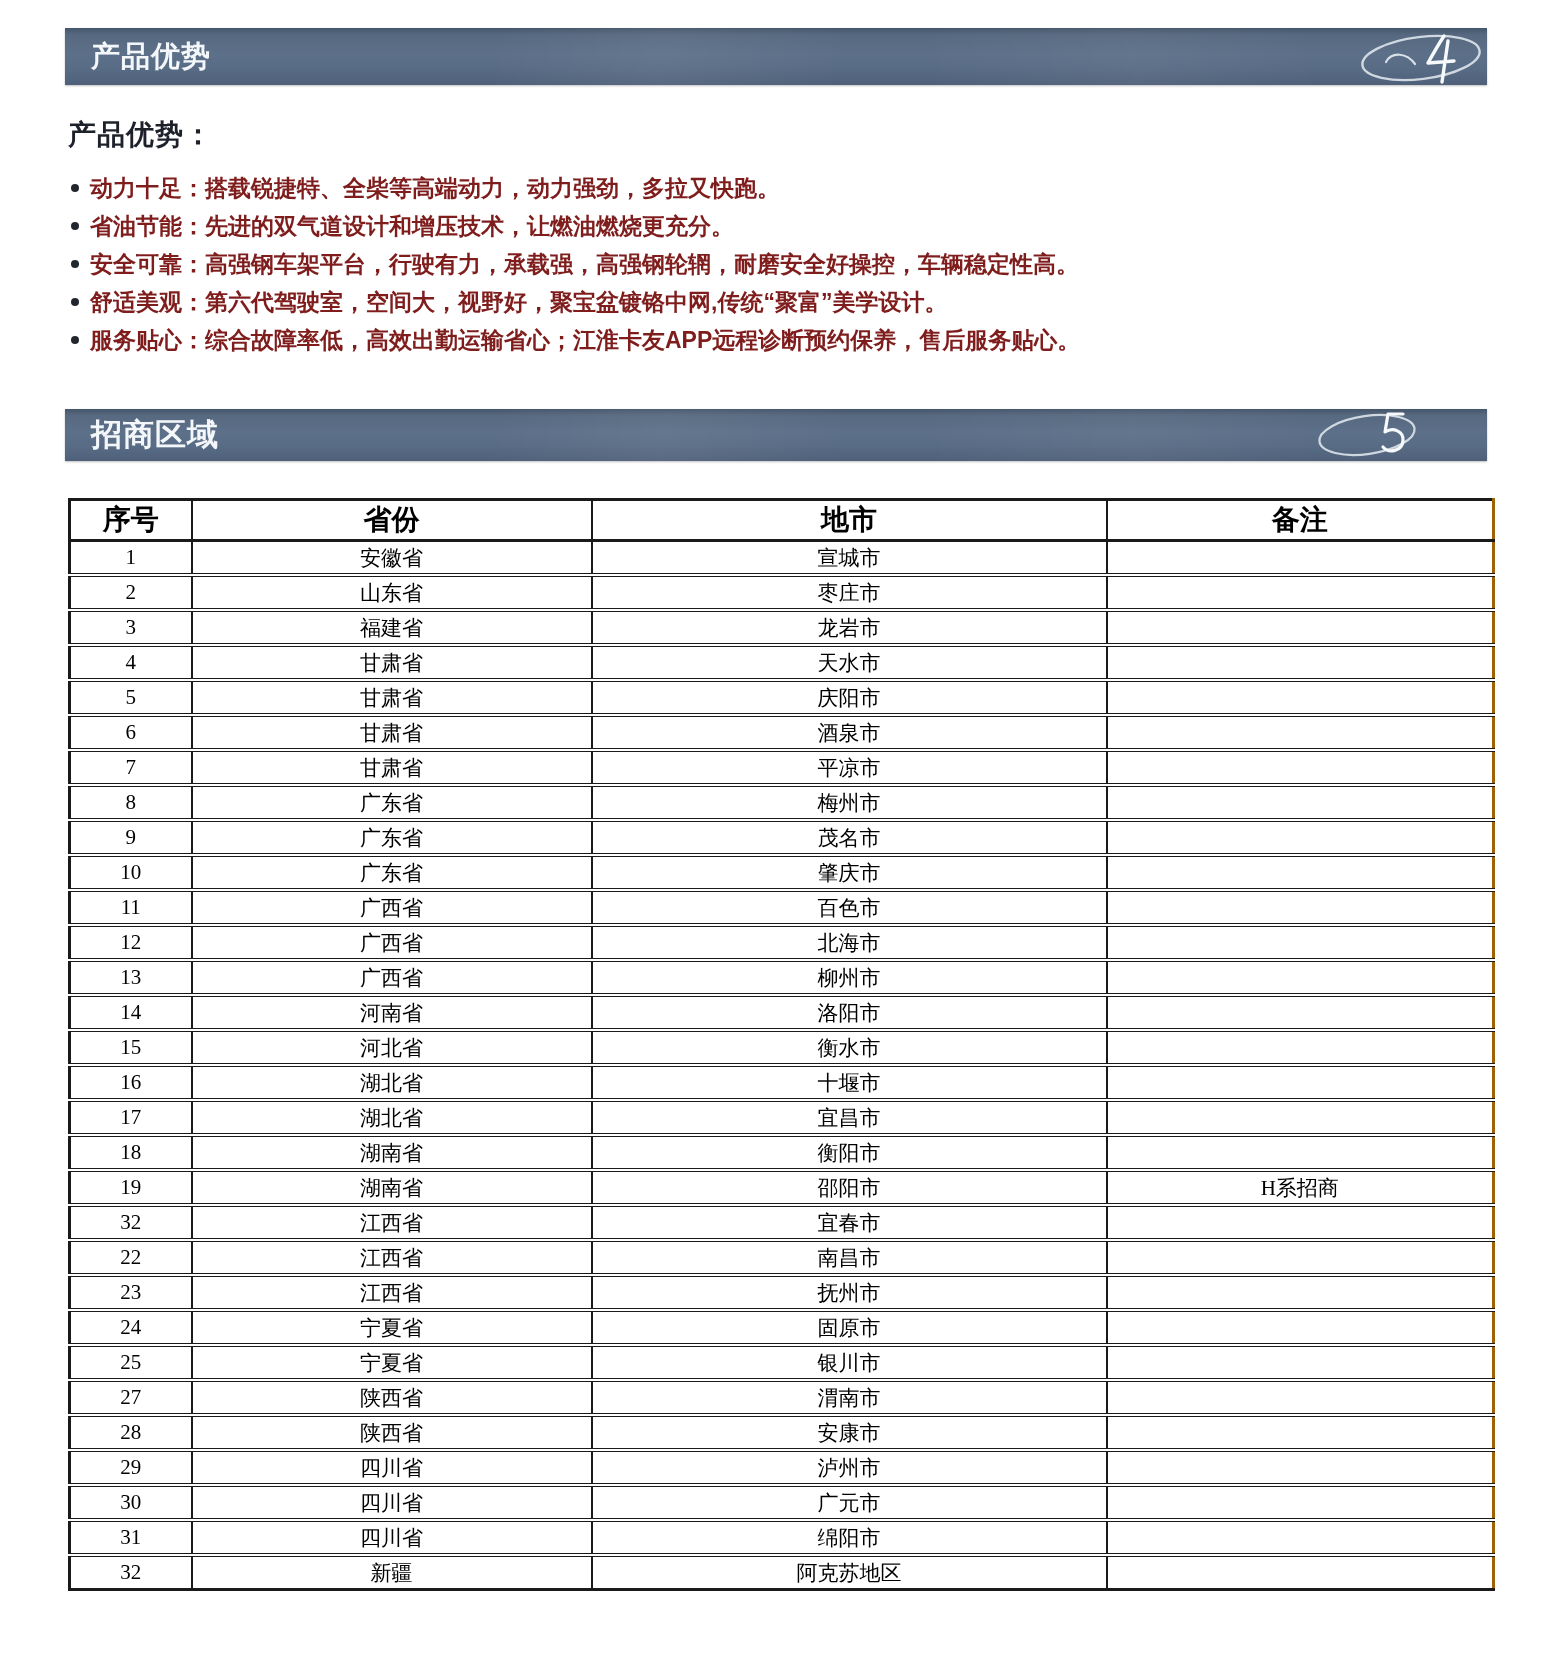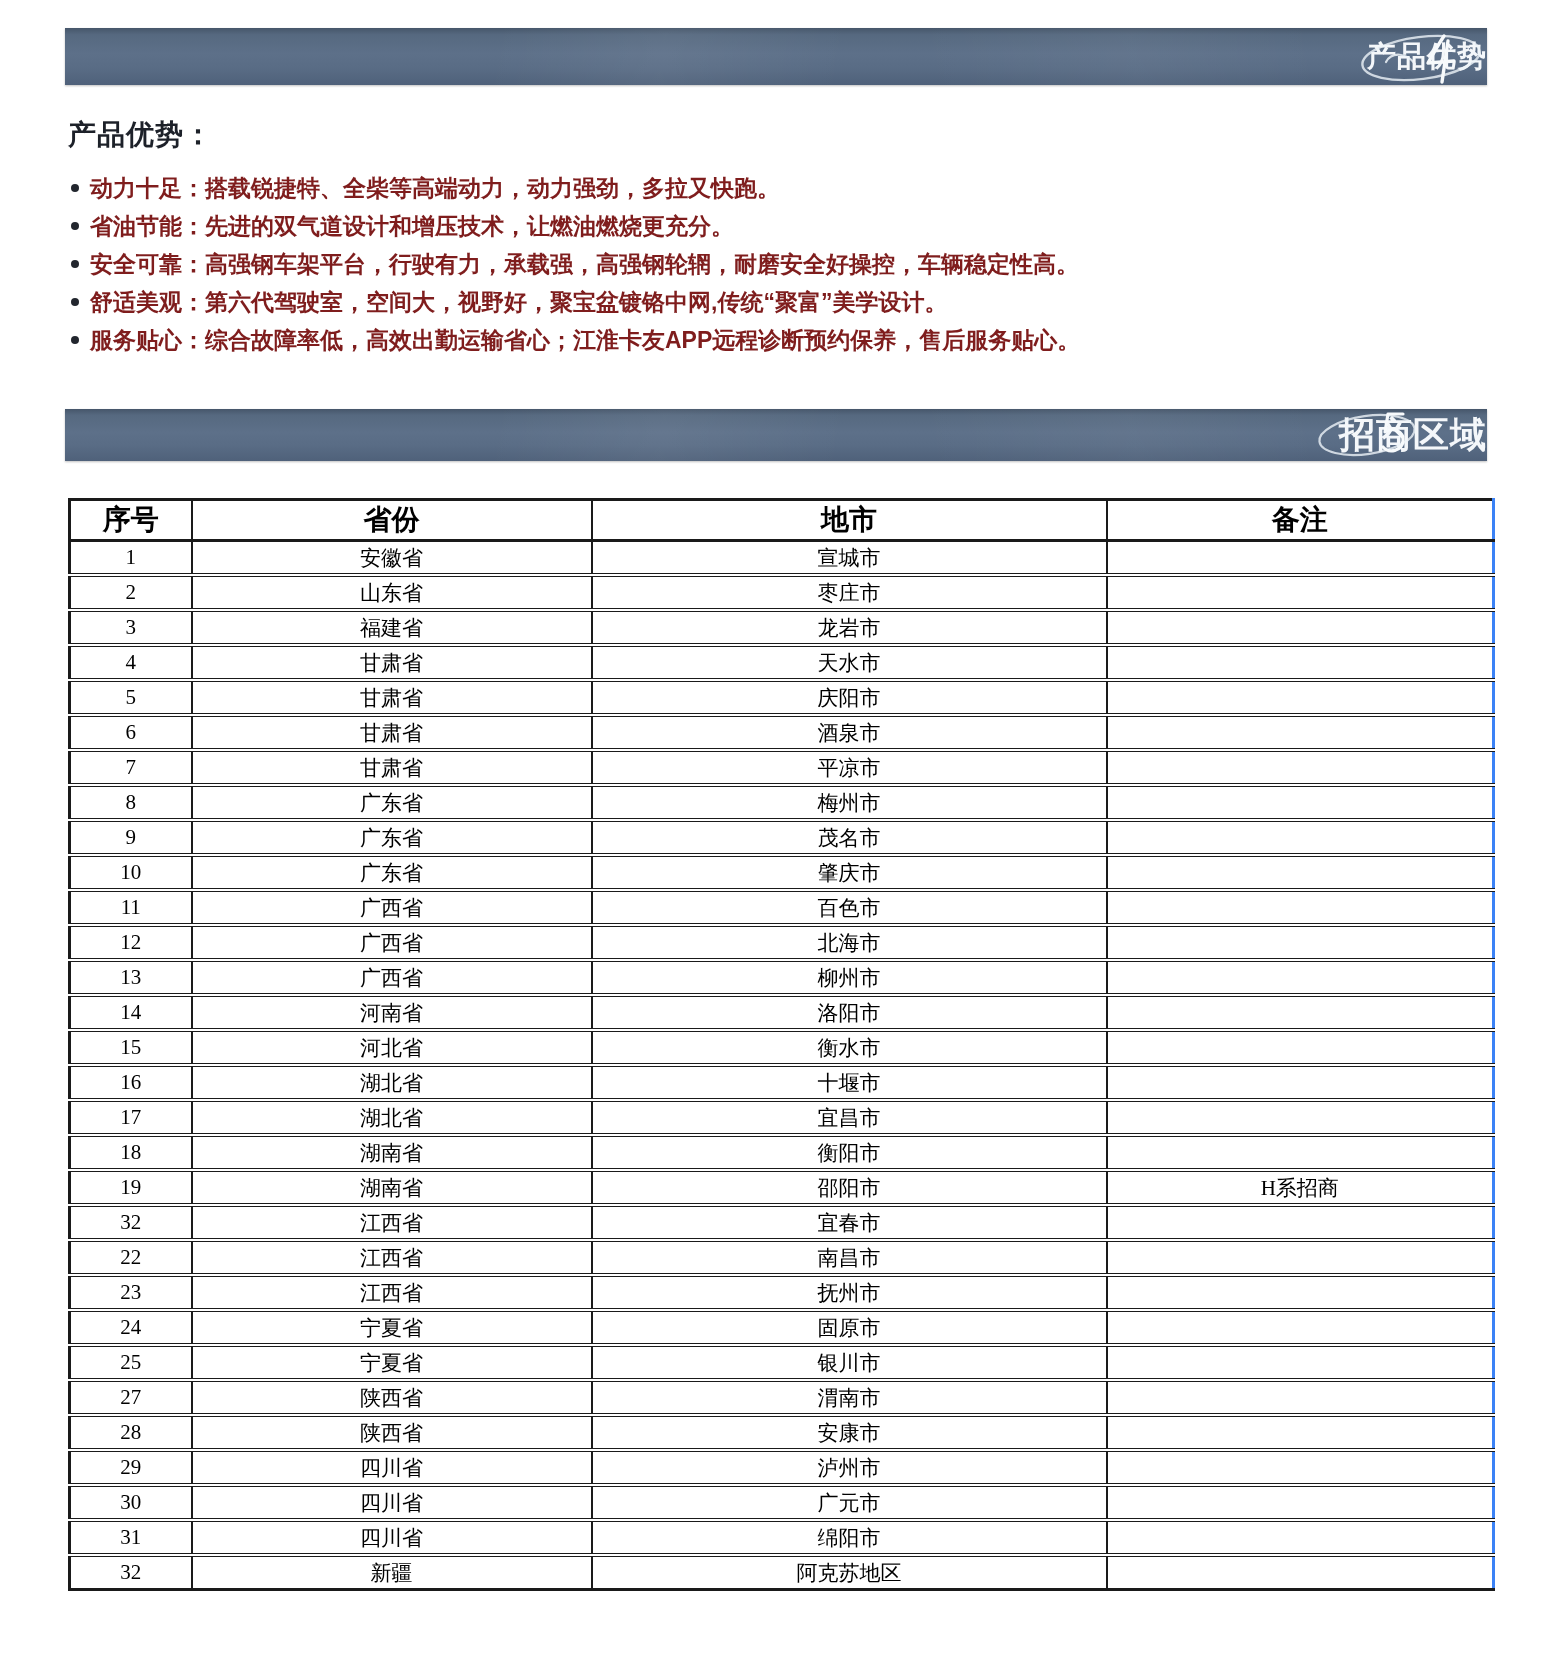--- a/index.html
+++ b/index.html
@@ -12,41 +12,40 @@
     overflow:hidden;
   }
 
   
   .section-bar{
     position:relative;
     margin-left:65px;
     width:1422px;
     background:linear-gradient(180deg,#46566a 0%,#566980 12%,#5d7089 45%,#596c85 70%,#4f617a 100%);
     box-shadow:0 1px 2px rgba(0,0,0,0.25);
-    text-align:right;
   }
   .section-bar::after{ 
     content:"";position:absolute;inset:0;
     background:
       linear-gradient(100deg, rgba(255,255,255,0) 30%, rgba(255,255,255,0.05) 42%, rgba(255,255,255,0) 55%),
       linear-gradient(80deg, rgba(255,255,255,0) 60%, rgba(255,255,255,0.04) 75%, rgba(255,255,255,0) 88%);
     pointer-events:none;
   }
   .bar-1{margin-top:28px;height:57px;}
   .bar-2{margin-top:50px;height:52px;}
   .bar-title{
     position:relative;z-index:2;
     display:inline-block;
     padding-left:26px;
     color:#f4f7fa;
     font-weight:bold;
     letter-spacing:1px;
   }
   .bar-1 .bar-title{font-size:29px;line-height:57px;}
-  .bar-2 .bar-title{font-size:36px;line-height:52px;}
+  .bar-2 .bar-title{font-size:31px;line-height:52px;}
 
   
   .badge{
     position:absolute;top:50%;transform:translateY(-50%);
     z-index:3;pointer-events:none;
   }
   .badge-1{right:-2px;width:132px;height:66px;}
   .badge-2{right:62px;width:110px;height:60px;}
   .badge svg{display:block;width:100%;height:100%;}
 
@@ -108,21 +107,21 @@
     border-top:3px solid #1a1a1a;
     border-bottom:3px solid #1a1a1a;
   }
   table.regions tbody td{
     height:31px;
     font-size:21px;
     border-bottom:4px double #1a1a1a;
   }
   table.regions tbody tr:last-child td{border-bottom:3px solid #1a1a1a;}
   table.regions th:first-child, table.regions td:first-child{border-left:3px solid #1a1a1a;}
-  table.regions th:last-child, table.regions td:last-child{border-right:3px solid #3b82f6;}
+  table.regions th:last-child, table.regions td:last-child{border-right:3px solid #a16207;}
 </style>
 </head>
 <body>
 
 <div class="page">
 
   <div class="section-bar bar-1">
     <span class="bar-title">产品优势</span>
     <span class="badge badge-1">
       <svg viewBox="0 0 132 66">

